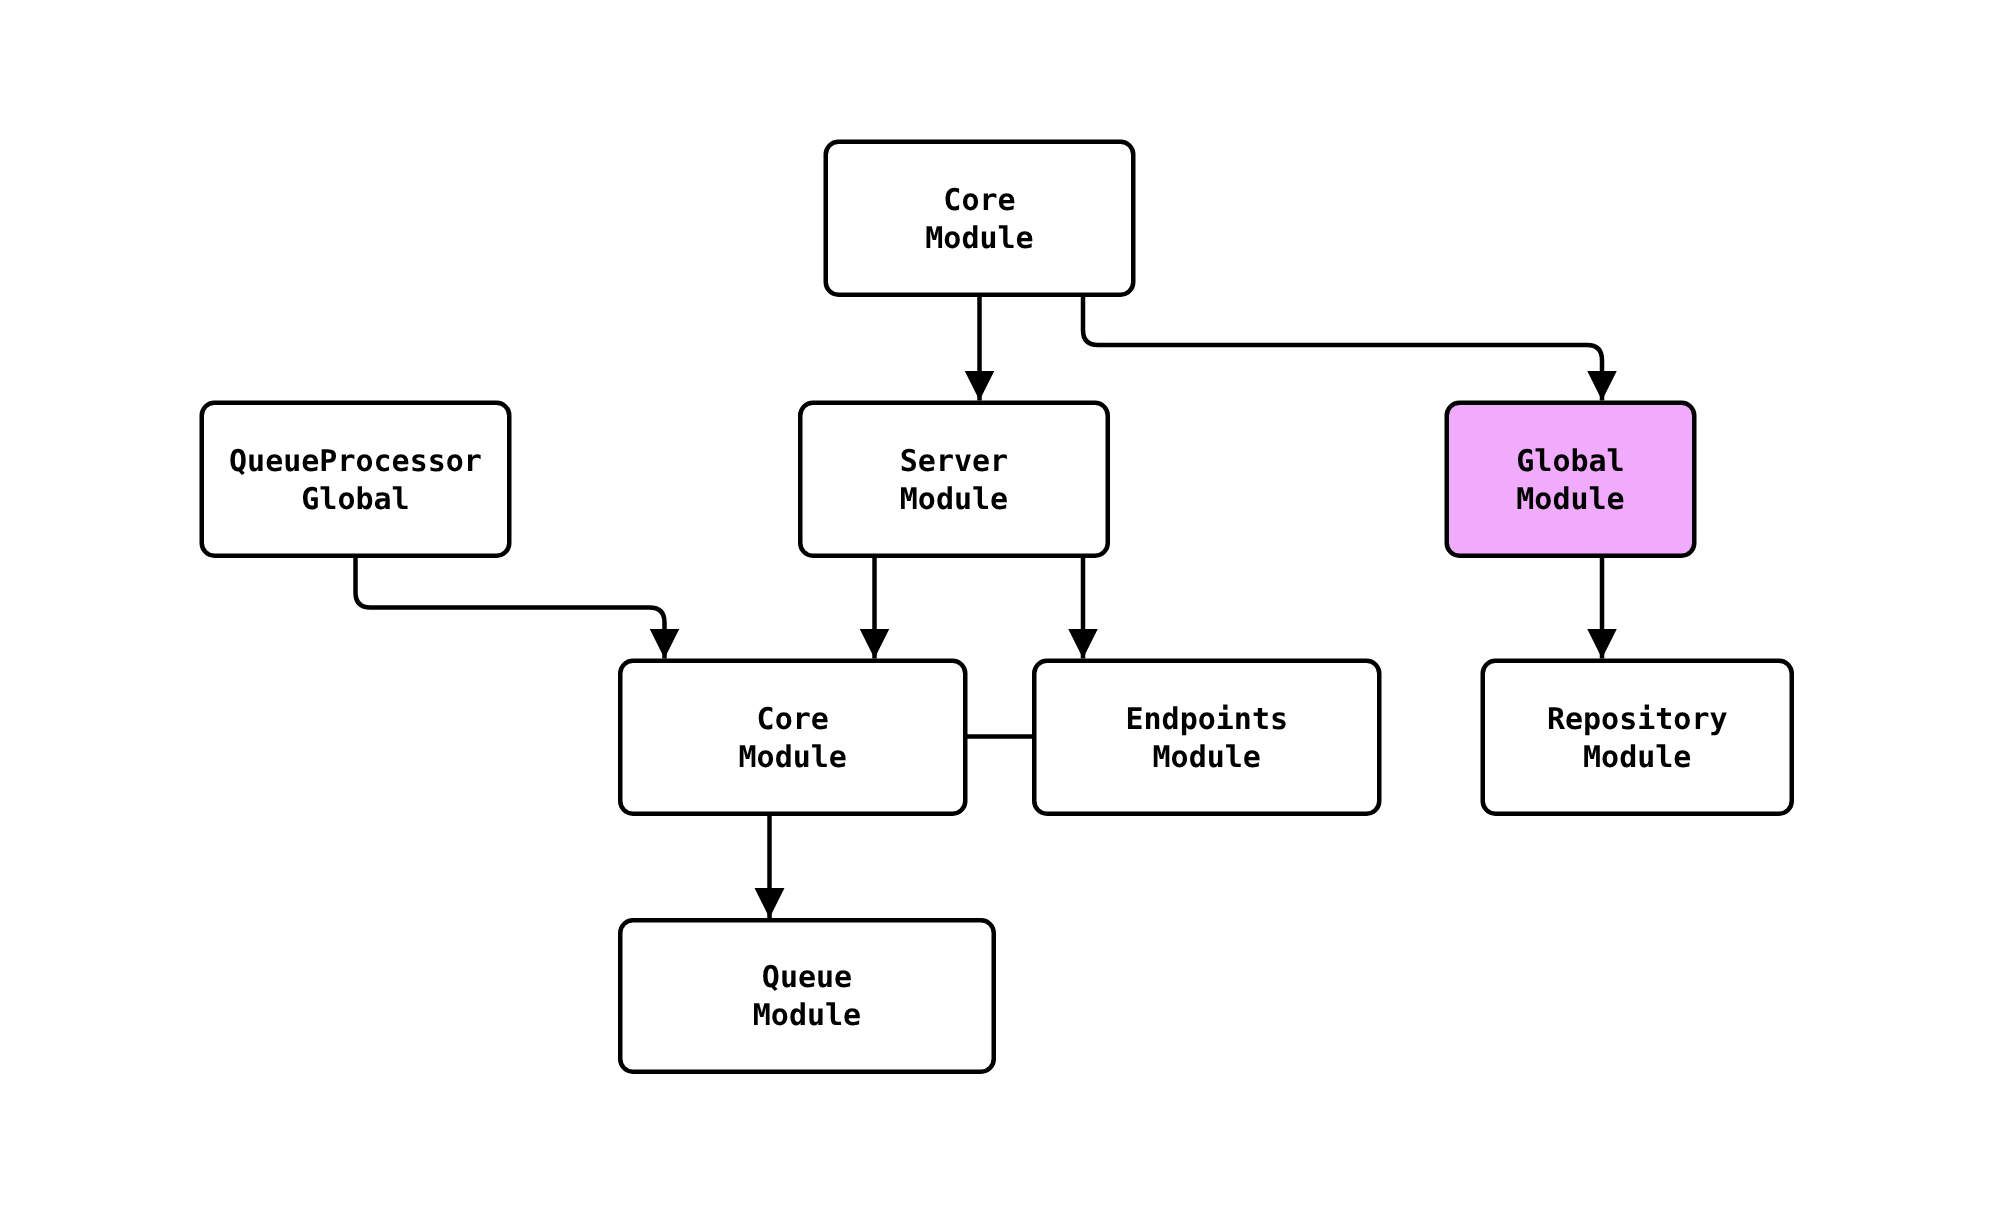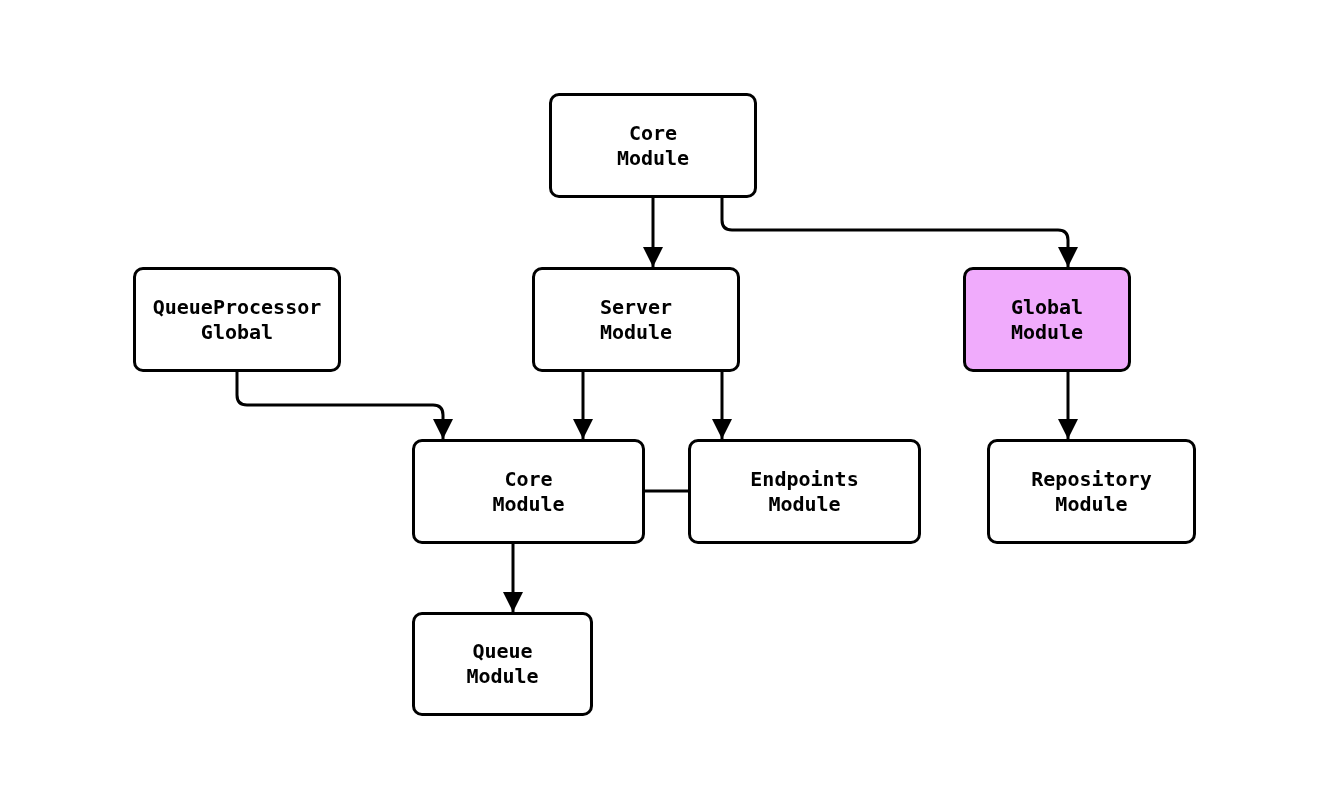--- a/index.html
+++ b/index.html
@@ -69,16 +69,16 @@
       <div class="node" style="left: 532px; top: 267px; width: 208px; height: 105px; border-color: rgb(0, 0, 0); background: rgb(255, 255, 255); color: rgb(0, 0, 0);">Server
 Module</div>
       <div class="node" style="left: 963px; top: 267px; width: 168px; height: 105px; border-color: rgb(0, 0, 0); background: #f0abfc; color: rgb(0, 0, 0);">Global
 Module</div>
       <div class="node" style="left: 412px; top: 439px; width: 233px; height: 105px; border-color: rgb(0, 0, 0); background: rgb(255, 255, 255); color: rgb(0, 0, 0);">Core
 Module</div>
       <div class="node" style="left: 688px; top: 439px; width: 233px; height: 105px; border-color: rgb(0, 0, 0); background: rgb(255, 255, 255); color: rgb(0, 0, 0);">Endpoints
 Module</div>
       <div class="node" style="left: 963px; top: 439px; width: 209px; height: 105px; border-color: rgb(0, 0, 0); background: rgb(255, 255, 255); color: rgb(0, 0, 0); margin-left: 24px;">Repository
 Module</div>
-      <div class="node" style="left: 412px; top: 612px; width: 181px; height: 104px; border-color: rgb(0, 0, 0); background: rgb(255, 255, 255); color: rgb(0, 0, 0);">Queue
+      <div class="node" style="left: 412px; top: 612px; width: 252px; height: 104px; border-color: rgb(0, 0, 0); background: rgb(255, 255, 255); color: rgb(0, 0, 0);">Queue
 Module</div>
     </div>
 </div>
 
 </body></html>

